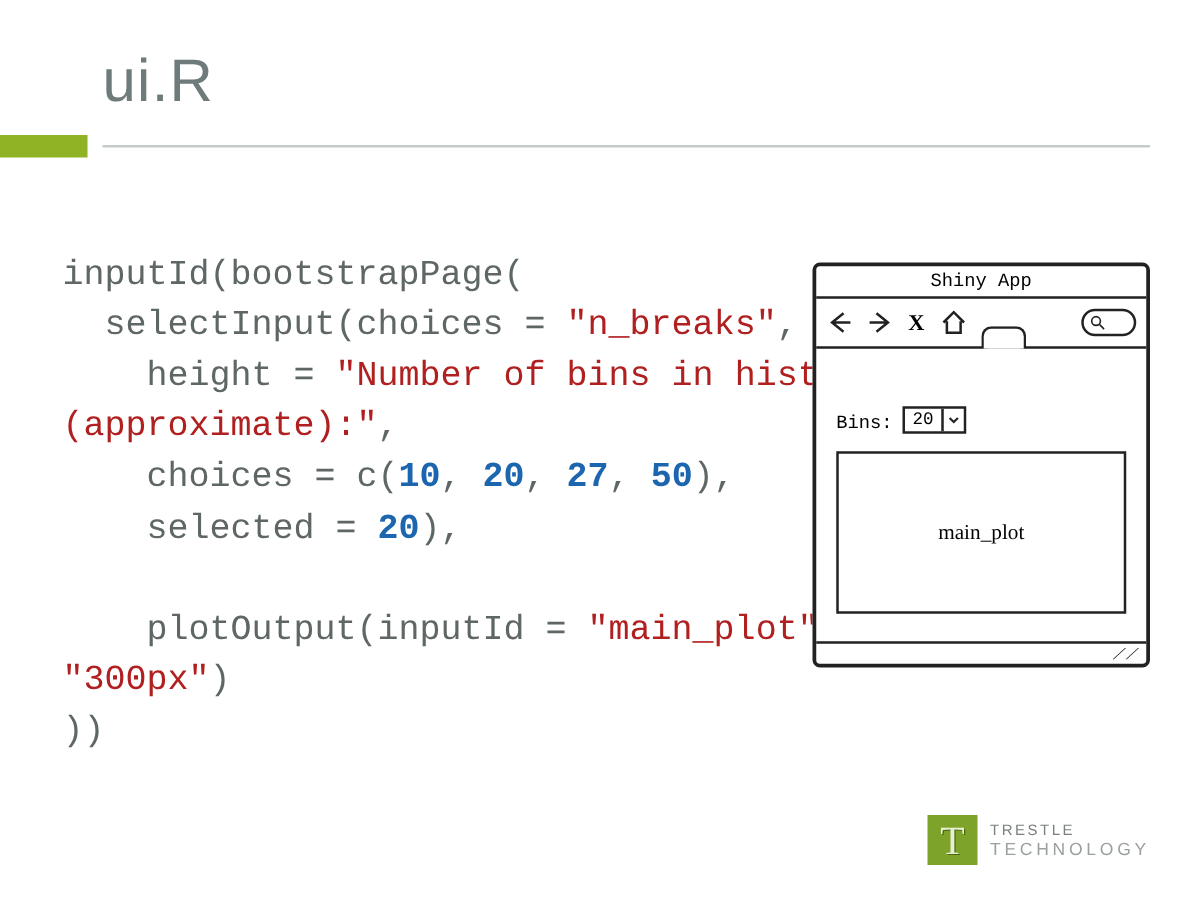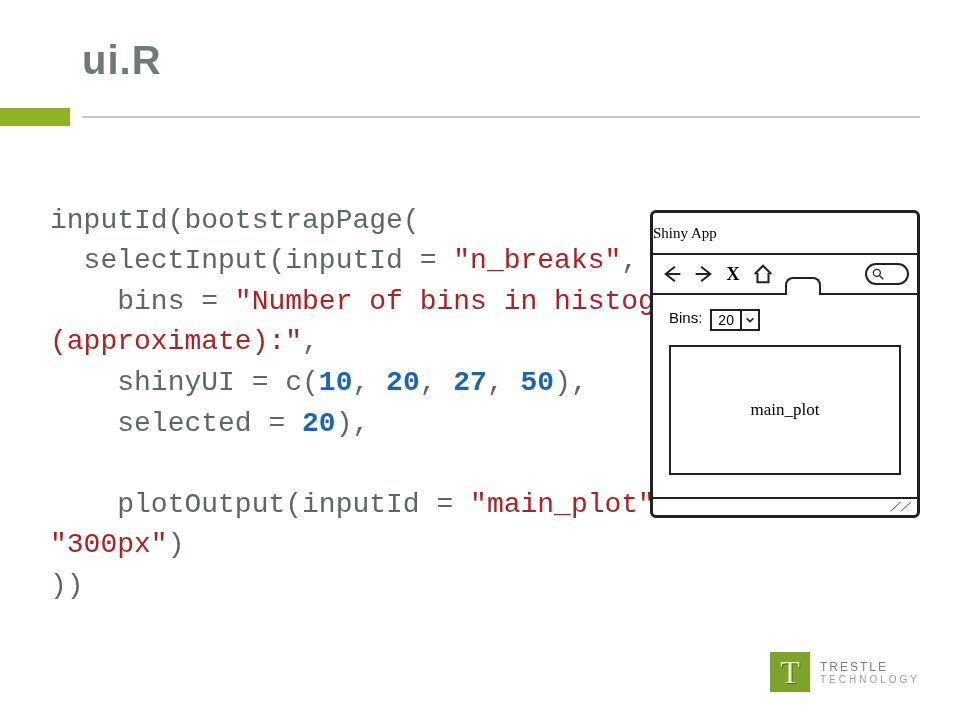--- a/index.html
+++ b/index.html
@@ -3,22 +3,22 @@
 <meta charset="utf-8">
 <style>
   * { box-sizing: border-box; margin: 0; padding: 0; }
   html, body { width: 960px; height: 720px; background: #fff; font-family: "Segoe UI", Helvetica, Arial, sans-serif; overflow: hidden; }
   .slide { position: relative; width: 960px; height: 720px; }
 
   
   .title {
     position: absolute;
     left: 82px; top: 38px;
-    font-size: 40px;
-    font-weight: 700;
+    font-size: 48px;
+    font-weight: 400;
     color: #6f7a7a;
     letter-spacing: 1px;
   }
   .accent {
     position: absolute;
     left: 0; top: 108px;
     width: 70px; height: 18px;
     background: #8fb324;
   }
   .rule {
@@ -48,24 +48,24 @@
     right: 40px; top: 210px;
     width: 270px;
     background: #fff;
   }
   .mock .win {
     border: 3px solid #222;
     border-radius: 6px;
     background: #fff;
   }
   .mock .titlebar {
-    display: flex; align-items: center; 
-    height: 42px;
+    display: flex; align-items: center; justify-content: center;
+    height: 26px;
     border-bottom: 2px solid #222;
-    font-family: Liberation Serif, serif;
+    font-family: Liberation Mono, monospace;
     font-size: 15px;
     position: relative;
   }
   .mock .titlebar::before,
   .mock .titlebar .xbtn {
     content: '';
     position: absolute;
   }
   .mock .toolbar {
     height: 40px;
@@ -95,24 +95,25 @@
     border: 2px solid #222;
     border-radius: 14px;
     display: flex; align-items: center;
     padding-left: 4px;
   }
   .mock .toolbar .search svg { stroke: #222; stroke-width: 2.2; fill: none; }
   .mock .content {
     padding: 14px 16px 22px 16px;
   }
   .mock .row1 {
-    display: flex; align-items: flex-start; gap: 8px;
-    font-family: Liberation Sans, sans-serif;
+    display: flex; align-items: flex-end; gap: 8px;
+    font-family: Liberation Mono, monospace;
     font-size: 15px;
     margin-bottom: 14px;
+    margin-top: 32px;
   }
   .mock .dropdown {
     border: 2px solid #222;
     display: flex; align-items: stretch;
     height: 22px;
   }
   .mock .dropdown .val {
     padding: 0 6px;
     font-size: 14px;
     display: flex; align-items: center;
@@ -149,36 +150,36 @@
   .logo .mark {
     width: 40px; height: 40px;
     background: #7da32a;
     display: flex; align-items: center; justify-content: center;
     font-family: Georgia, serif;
     font-size: 32px;
     color: #e6efcf;
     text-shadow: 1px 1px 0 #4a6610;
   }
   .logo .text1 { font-size: 12px; letter-spacing: 2px; color: #7a7f7f; font-weight: 500; }
-  .logo .text2 { font-size: 10px; letter-spacing: 3px; color: #9aa0a0; }
+  .logo .text2 { font-size: 14px; letter-spacing: 3px; color: #9aa0a0; }
 </style>
 </head>
 <body>
 
 <div class="slide">
 
   <div class="title">ui.R</div>
   <div class="accent"></div>
   <div class="rule"></div>
 
   <div class="code">
 <span>inputId(bootstrapPage(</span>
-<span>  selectInput(inputId = </span><span class="str">"n_breaks"</span><span>,</span>
-<span>    bins = </span><span class="str">"Number of bins in histogram (approximate):"</span><span>,</span>
-<span>    shinyUI = c(</span><span class="num">10</span><span>, </span><span class="num">20</span><span>, </span><span class="num">27</span><span>, </span><span class="num">50</span><span>),</span>
+<span>  selectInput(choices = </span><span class="str">"n_breaks"</span><span>,</span>
+<span>    height = </span><span class="str">"Number of bins in histogram (approximate):"</span><span>,</span>
+<span>    choices = c(</span><span class="num">10</span><span>, </span><span class="num">20</span><span>, </span><span class="num">27</span><span>, </span><span class="num">50</span><span>),</span>
 <span>    selected = </span><span class="num">20</span><span>),</span>
 <span></span>
 <span>    plotOutput(inputId = </span><span class="str">"main_plot"</span><span>, shinyUI = </span><span class="str">"300px"</span><span>)</span>
 <span>))</span></div>
 
   <div class="mock">
     <div class="win">
       <div class="titlebar">
         <span>Shiny App</span>
       </div>

